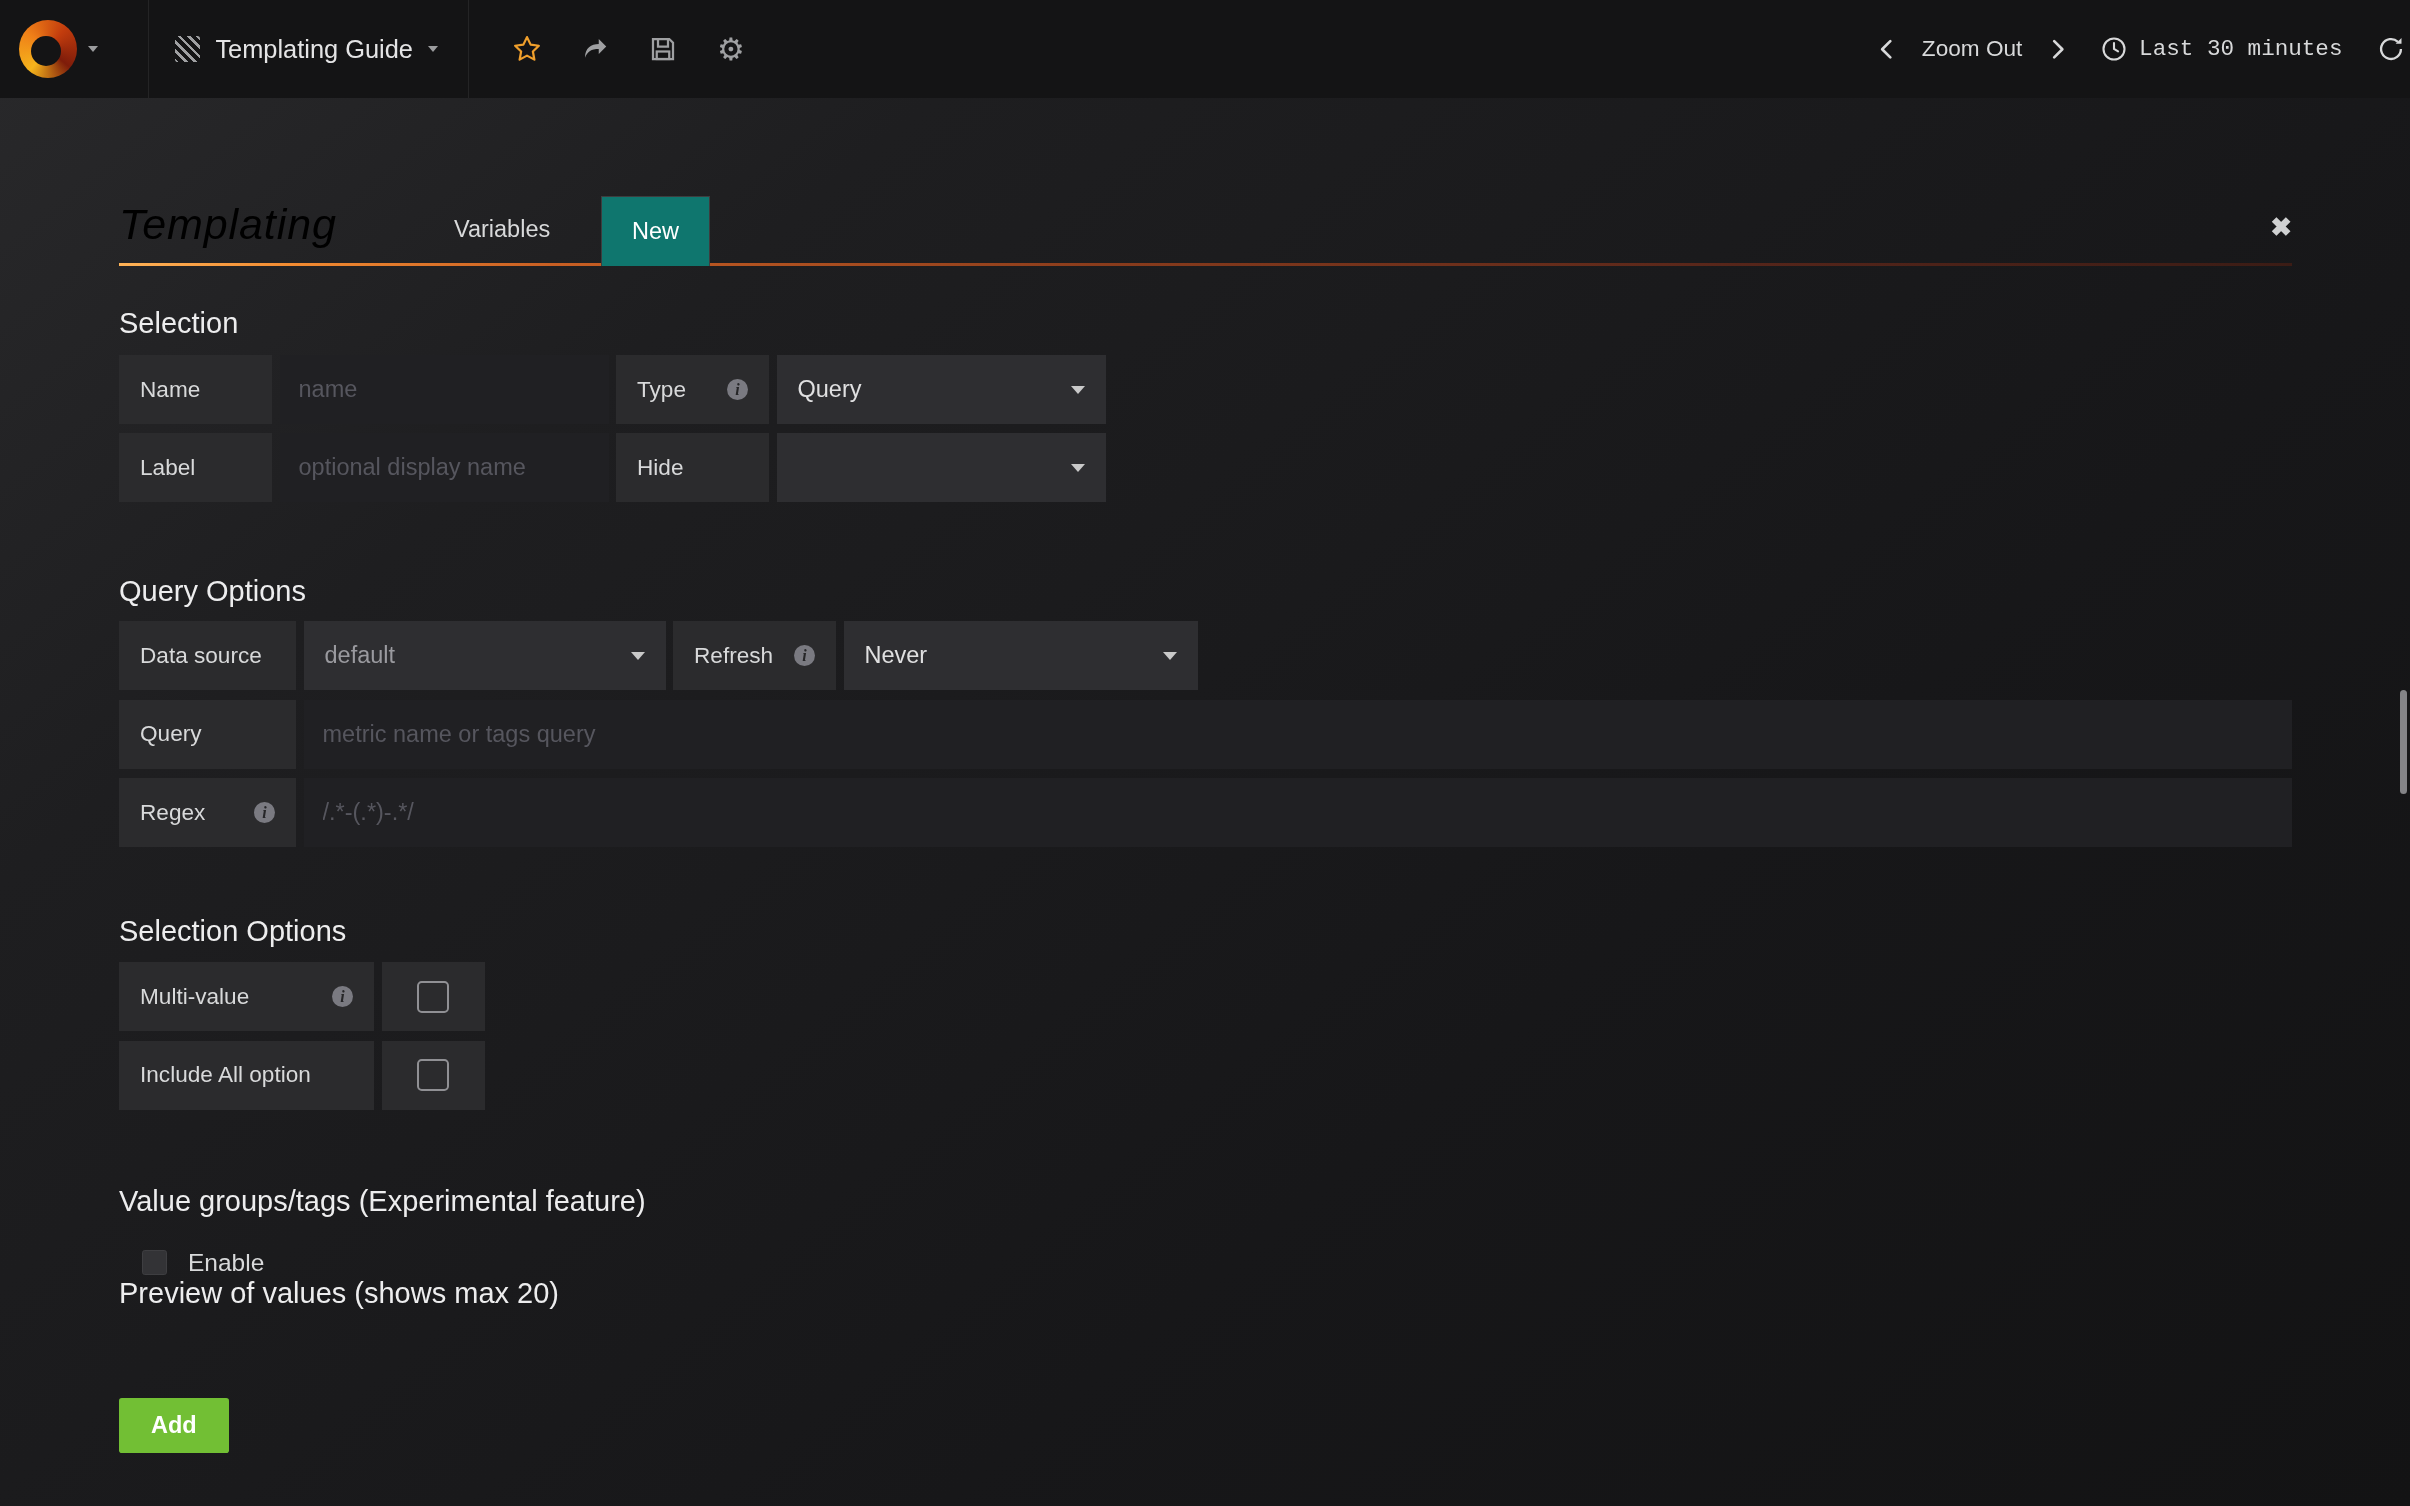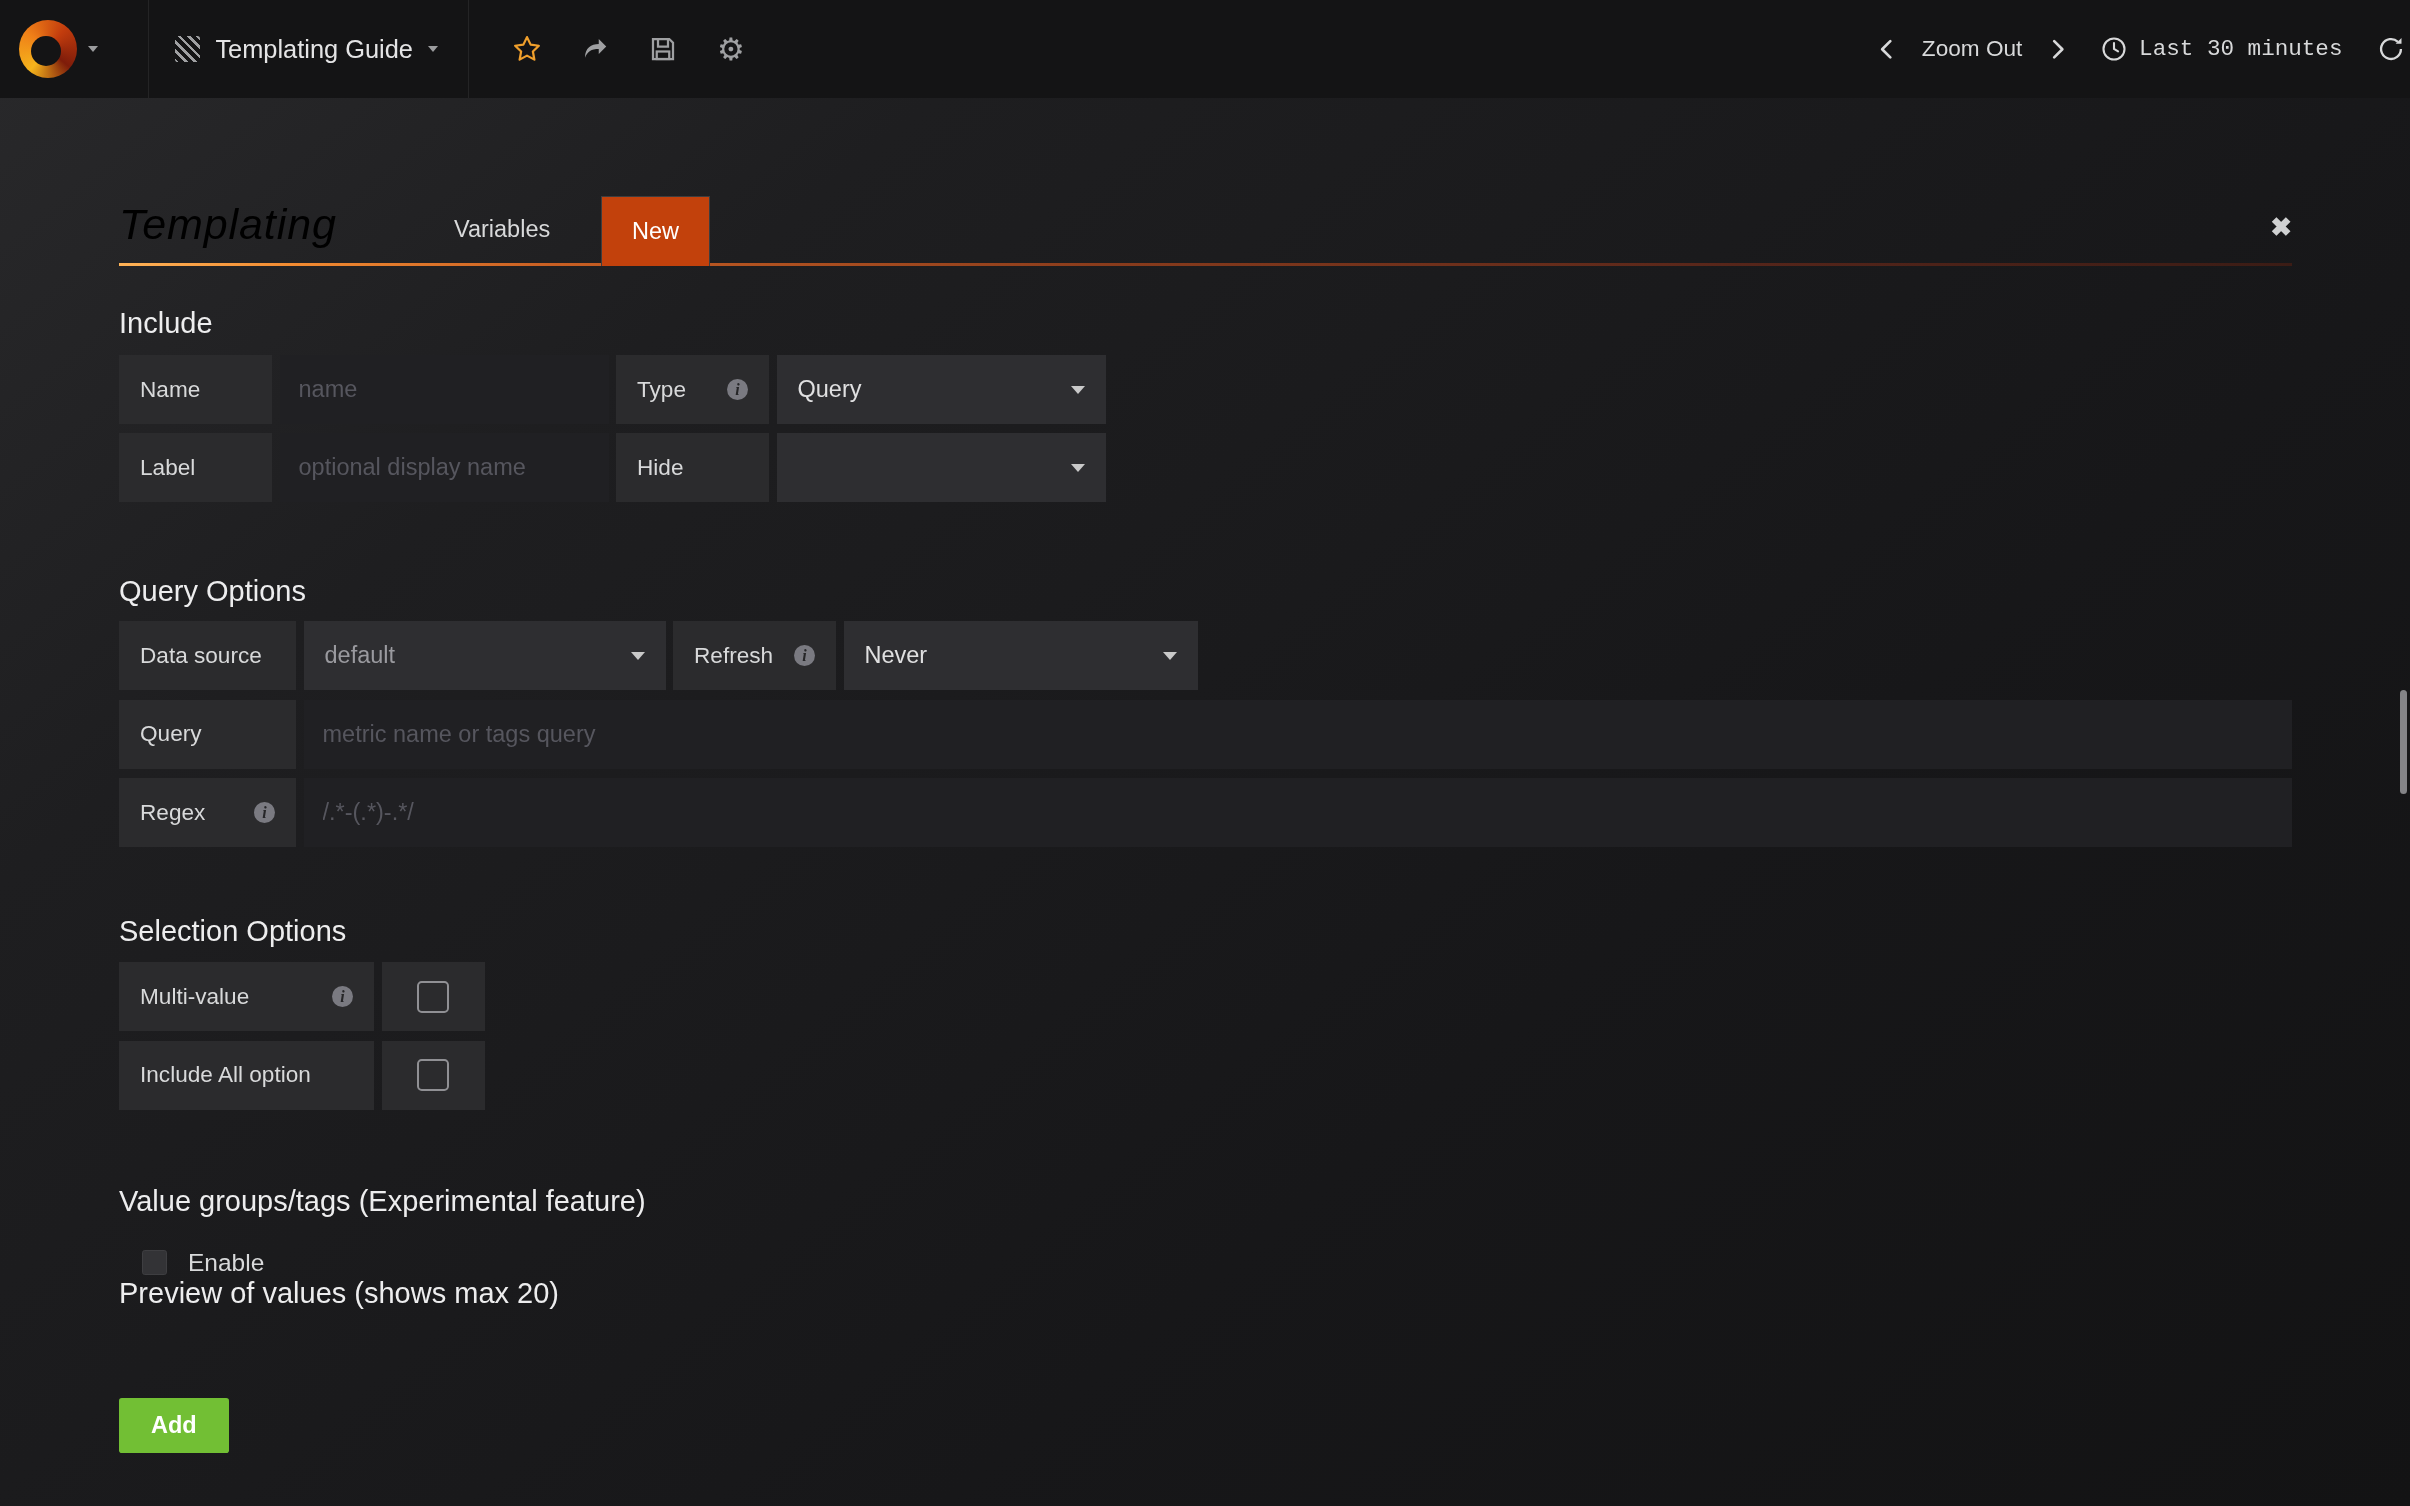--- a/index.html
+++ b/index.html
@@ -38,21 +38,21 @@
   .content { padding:0 119px; position:relative; }
 
   .editor-header { position:relative; height:89px; margin-top:79px; }
   .underline { position:absolute; left:0; right:0; bottom:0; height:2.8px;
     background:linear-gradient(90deg,#ffb357 0%,#f28b31 8%,#c85f23 20%,#8a3c1c 45%,#55251a 75%,#3b1c15 100%); }
   .page-title { position:absolute; left:0; bottom:17px; font-size:43px; font-style:italic;
                 font-weight:400; color:#000000; letter-spacing:0.9px; }
   .tab-inactive { position:absolute; left:335px; bottom:22.6px; font-size:23.5px; color:#d8d9da;
                   cursor:pointer; background:none; border:none; font-family:inherit; }
   .tab-active { position:absolute; left:482px; bottom:0; width:109px; height:70px;
-                background:#c2410c; border:0.9px solid #3d3d3f; border-bottom:none; z-index:2;
+                background:#0f766e; border:0.9px solid #3d3d3f; border-bottom:none; z-index:2;
                 display:flex; align-items:center; justify-content:center; font-size:23.5px; color:#ffffff;
                 cursor:pointer; font-family:inherit; }
   .close-btn { position:absolute; right:0; bottom:26px; font-size:26px; color:#d0d1d2;
                background:none; border:none; cursor:pointer; font-weight:bold; line-height:1; }
 
   .section-heading { font-size:29px; font-weight:500; color:#ededee; }
   .h-variable    { margin-top:41px; margin-bottom:15px; }
   .h-queryopts   { margin-top:73px; margin-bottom:13px; }
   .h-selection   { margin-top:68px; margin-bottom:14px; }
   .h-valuegroups { margin-top:75px; margin-bottom:31px; }
@@ -171,21 +171,21 @@
       <h1 class="page-title">Templating</h1>
       <button class="tab-inactive">Variables</button>
       <button class="tab-active">New</button>
       <div class="underline"></div>
       <button class="close-btn">
         <span>✖</span>
       </button>
     </div>
 
     
-    <h2 class="section-heading h-variable">Include</h2>
+    <h2 class="section-heading h-variable">Selection</h2>
 
     <div class="form-row">
       <span class="gf-label w162">Name</span>
       <input class="gf-input in349" placeholder="name" style="">
       <span class="gf-label w162">
         <span>Type</span>
         <span class="info">i</span>
       </span>
       <div class="gf-select sel349">
         <span>Query</span>

